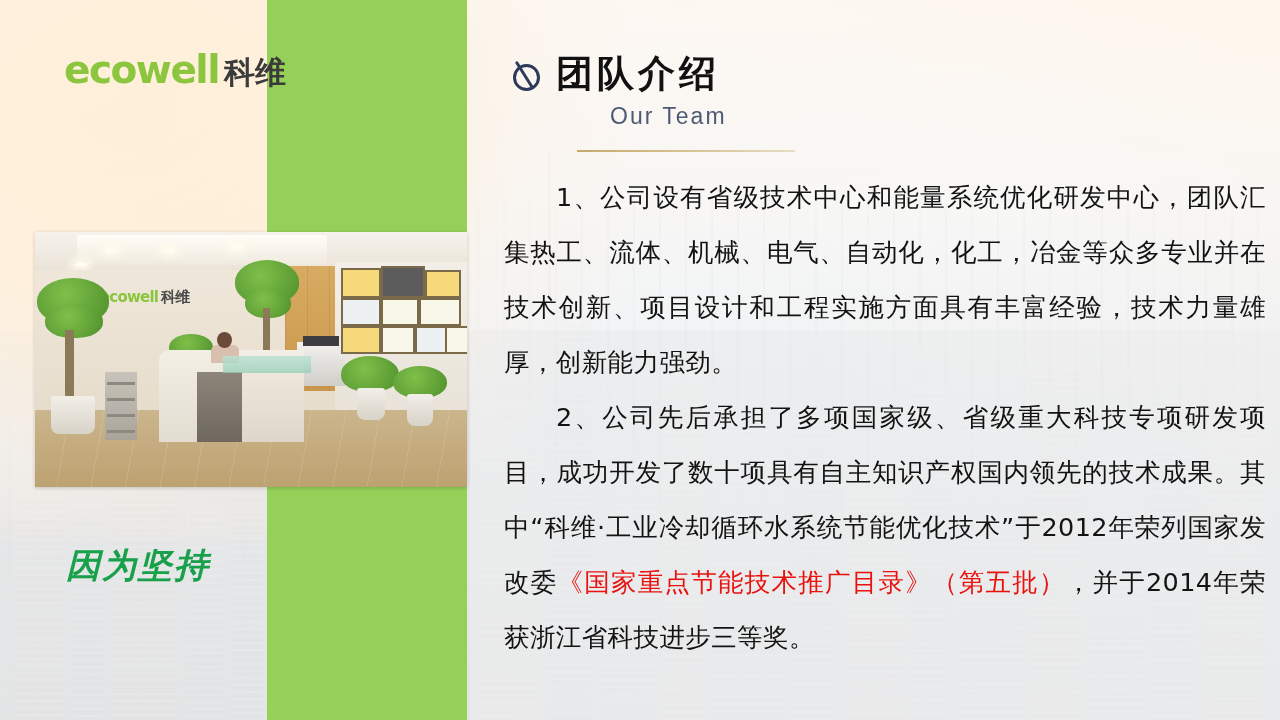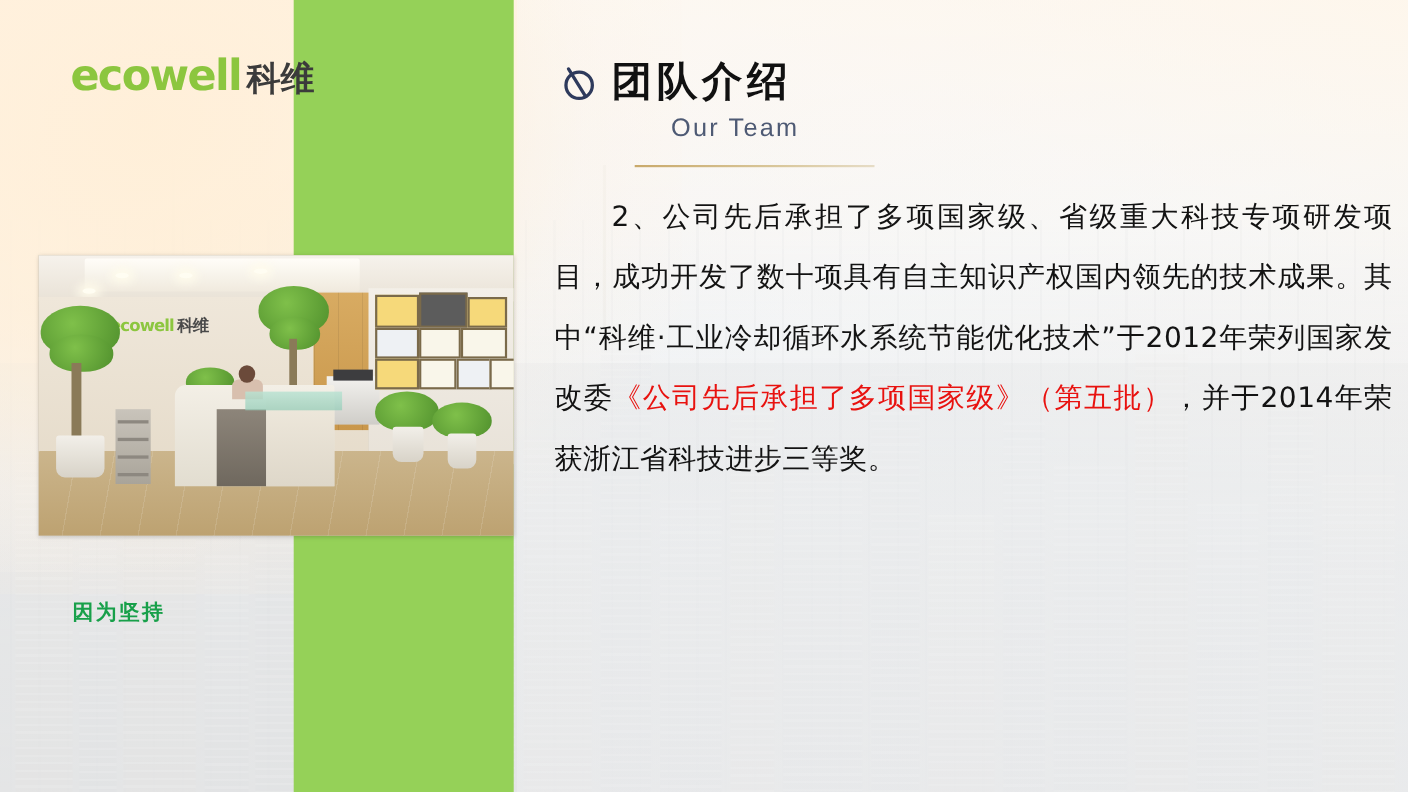--- a/index.html
+++ b/index.html
@@ -111,21 +111,21 @@
   .frm{position:absolute;border:2px solid #7a6a4a;background:#f7f2e4;}
   .ph-printer{position:absolute;left:262px;top:110px;width:48px;height:44px;background:linear-gradient(180deg,#f3f2ef,#cfcdc8);}
   .ph-printer2{position:absolute;left:268px;top:104px;width:36px;height:10px;background:#3d3d3f;}
   .ph-shelf{position:absolute;left:70px;top:140px;width:32px;height:68px;background:linear-gradient(180deg,#c9c4bb,#a9a49a);}
   .ph-shelf i{position:absolute;left:2px;width:28px;height:3px;background:#8d8880;display:block;}
 
   
   .slogan{position:absolute;left:66px;top:548px;width:400px;}
   .slogan .l1{
     font-family:"DejaVu Sans",sans-serif;
-    font-size:19px;font-weight:700;color:#18a04a;letter-spacing:2px;line-height:1;
+    font-size:34px;font-weight:700;color:#18a04a;letter-spacing:2px;line-height:1;font-style:italic;
   }
   .slogan .l2{
     font-family:"DejaVu Sans",sans-serif;
     font-size:29px;font-weight:700;color:#18a04a;letter-spacing:2px;line-height:1;
     margin-top:30px;margin-left:78px;
   }
 
   
   .content{position:absolute;left:472px;top:0;width:810px;height:692px;}
   .head{position:absolute;left:38px;top:55px;}
@@ -298,18 +298,21 @@
             <span class="slash"></span>
         </span>
         <span class="title-cn">团队介绍</span>
       </div>
       <div class="title-en">Our  Team</div>
       <div class="divider"></div>
     </div>
 
     <div class="body-text">
       <p>
-        <span class="indent"></span><span>2、</span><span>公司先后承担了多项国家级、省级重大科技专项研发项目，成功开发了数十项具有自主知识产权国内领先的技术成果。其中“科维·工业冷却循环水系统节能优化技术”于2012年荣列国家发改委</span><span class="red">《公司先后承担了多项国家级》（第五批）</span><span>，并于2014年荣获浙江省科技进步三等奖。</span>
+        <span class="indent"></span><span>1、</span><span>公司设有省级技术中心和能量系统优化研发中心，团队汇集热工、流体、机械、电气、自动化，化工，冶金等众多专业并在技术创新、项目设计和工程实施方面具有丰富经验，技术力量雄厚，创新能力强劲。</span>
       </p>
+      <p>
+        <span class="indent"></span><span>2、</span><span>公司先后承担了多项国家级、省级重大科技专项研发项目，成功开发了数十项具有自主知识产权国内领先的技术成果。其中“科维·工业冷却循环水系统节能优化技术”于2012年荣列国家发改委</span><span class="red">《国家重点节能技术推广目录》（第五批）</span><span>，并于2014年荣获浙江省科技进步三等奖。</span>
+      </p>
     </div>
 
   </div>
 </div>
 
 </body></html>

